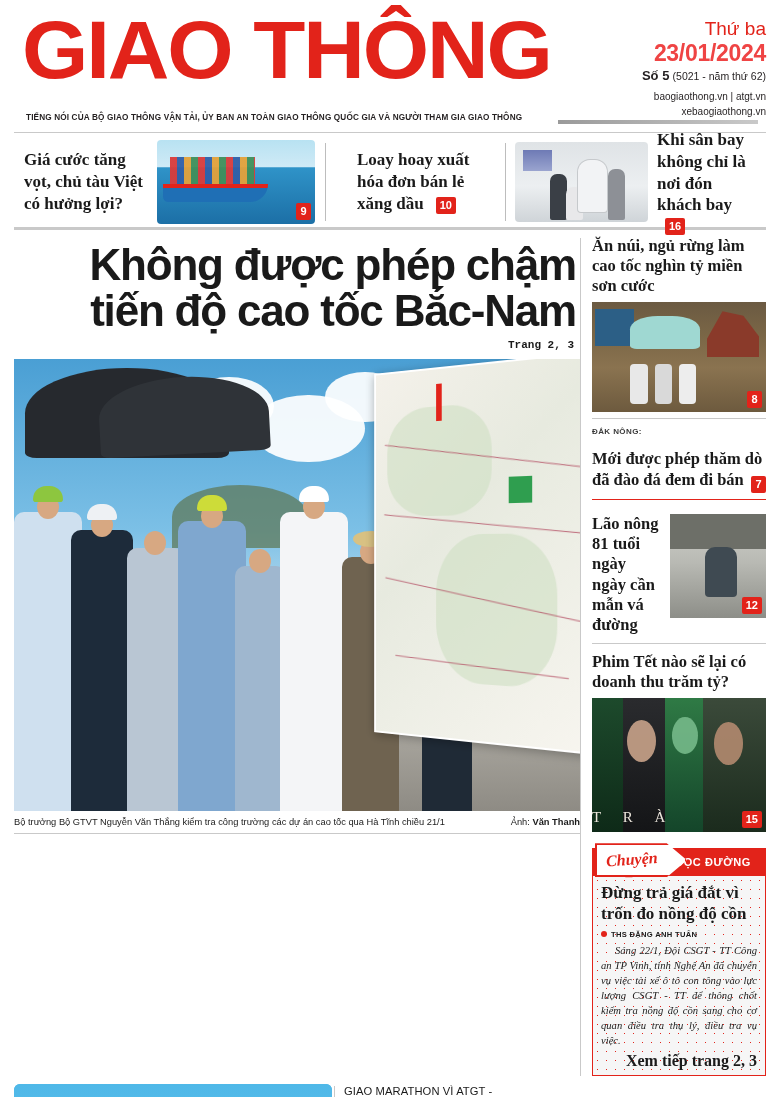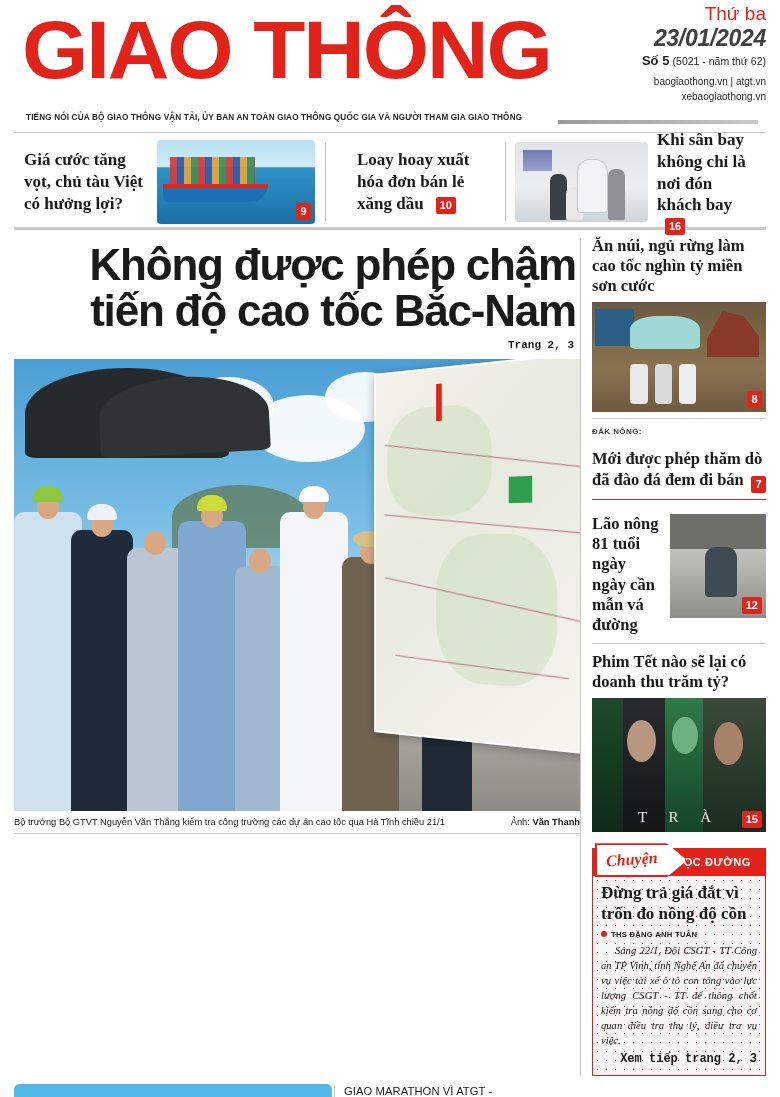--- a/index.html
+++ b/index.html
@@ -30,23 +30,23 @@
     position:absolute; left: 26px; top: 113px;
     font-family: "Liberation Sans", sans-serif;
     font-size: 8.2px; font-weight: 600;
     letter-spacing: .15px; color: #231f20;
     white-space: nowrap;
   }
   .slogan-rule {
     position:absolute; left: 558px; top: 120px; width: 200px; height: 4px;
     background: linear-gradient(to right,#9a9a9a,#c9c9c9);
   }
-  .md-block { position: absolute; right: 14px; top: 3px; text-align: right; width: 190px; }
+  .md-block { position: absolute; right: 14px; top: 18px; text-align: right; width: 190px; }
   .md-day { font-family:"Liberation Sans",sans-serif; font-size: 19px; color:#e2231a; font-weight:400; line-height:1.15;}
-  .md-date { font-family:"Liberation Sans",sans-serif; font-size: 23px; color:#404040; font-weight:700; line-height:1.15; letter-spacing:-.3px;font-style:italic;}
+  .md-date { font-family:"Liberation Sans",sans-serif; font-size: 23px; color:#ef4444; font-weight:700; line-height:1.15; letter-spacing:-.3px;}
   .md-issue { font-family:"Liberation Sans",sans-serif; font-size: 11.5px; color:#231f20; margin-top: 2px;}
   .md-issue b { font-size: 13px; }
   .md-issue span { font-size: 10.5px; }
   .md-web { font-family:"Liberation Sans",sans-serif; font-size: 10px; color:#231f20; margin-top: 7px; line-height: 1.45;}
 
   
   .teasers {
     position:relative; display:flex; align-items:stretch;
     margin: 0 14px; padding-top: 4px;
     border-top: 1px solid #c9c9c9;
@@ -204,21 +204,21 @@
   .ph-farm::before{content:"";position:absolute;left:0;top:0;width:100%;height:34%;background:#6d6f68;}
   .ph-farm .m { position:absolute; left:36%; top:32%; width:34%; height:48%;
     background:#3f4a52; border-radius: 10px 10px 4px 4px;}
   .ph-film { width:100%; height: 134px; position:relative; background:#0d2616;}
   .ph-film .pane { position:absolute; top:0; bottom:0; }
   .ph-film .p1 { left:0; width:18%; background:linear-gradient(#1d4a2c,#0e2a18);}
   .ph-film .p2 { left:18%; width:24%; background:linear-gradient(#2a2b2e,#141517);}
   .ph-film .p3 { left:42%; width:22%; background:linear-gradient(#2f7a45,#14452a);}
   .ph-film .p4 { left:64%; width:36%; background:linear-gradient(#3b4a3a,#1b2b1d);}
   .ph-film .face { position:absolute; border-radius:50%; background:#c9a38a; opacity:.9;}
-  .ph-film .ttl { position:absolute; left:0; right:0; bottom:6px; text-align:center;
+  .ph-film .ttl { position:absolute; left:0; right:0; bottom:6px; text-align:left;
     font-family:"Liberation Serif",serif; color:#ece6dc; font-size: 15px; letter-spacing: 9px;}
 
   
   .cdd {
     margin-top: 8px; border:1px solid #e2231a; position:relative;
     background:#f6f6f6;
     background-image: radial-gradient(#e2231a 0.7px, transparent 0.7px);
     background-size: 9px 9px;
     padding: 34px 8px 8px 8px; height: 228px;
   }
@@ -251,22 +251,22 @@
   .cdd-author {
     font-family:"Liberation Sans",sans-serif; font-size: 7.6px; font-weight:700;
     letter-spacing:.3px; color:#1a1a1a; margin-bottom: 4px; display:flex; align-items:center; gap:4px;
   }
   .cdd-dot { width:6px; height:6px; background:#e2231a; border-radius:50%; display:inline-block;}
   .cdd-body {
     font-family:"Liberation Serif",serif; font-style:italic; font-size: 10.6px;
     line-height: 1.42; color:#1a1a1a; text-align:justify; text-indent: 14px;
   }
   .cdd-more {
-    text-align:right; font-family:Liberation Mono, monospace; font-weight:700;
-    font-size: 12px; margin-top: 4px; color:#1a1a1a;
+    text-align:right; font-family:Liberation Serif, serif; font-weight:700;
+    font-size: 16px; margin-top: 4px; color:#1a1a1a;
   }
 
   
   .bottom { display:flex; margin: 8px 14px 0 14px; }
   .thaco-photo { width: 318px; height: 190px; position:relative; overflow:hidden;
     border-radius: 6px; background:#46b6e8; }
   .thaco-text { width: 248px; padding-left: 12px; position:relative; }
   .thaco-text::before{ content:""; position:absolute; left:2px; top:2px; bottom:10px; width:1px; background:#c9c9c9;}
   .thaco-kicker {
     font-family:"Liberation Sans",sans-serif; font-size: 11.2px; color:#1a1a1a;

